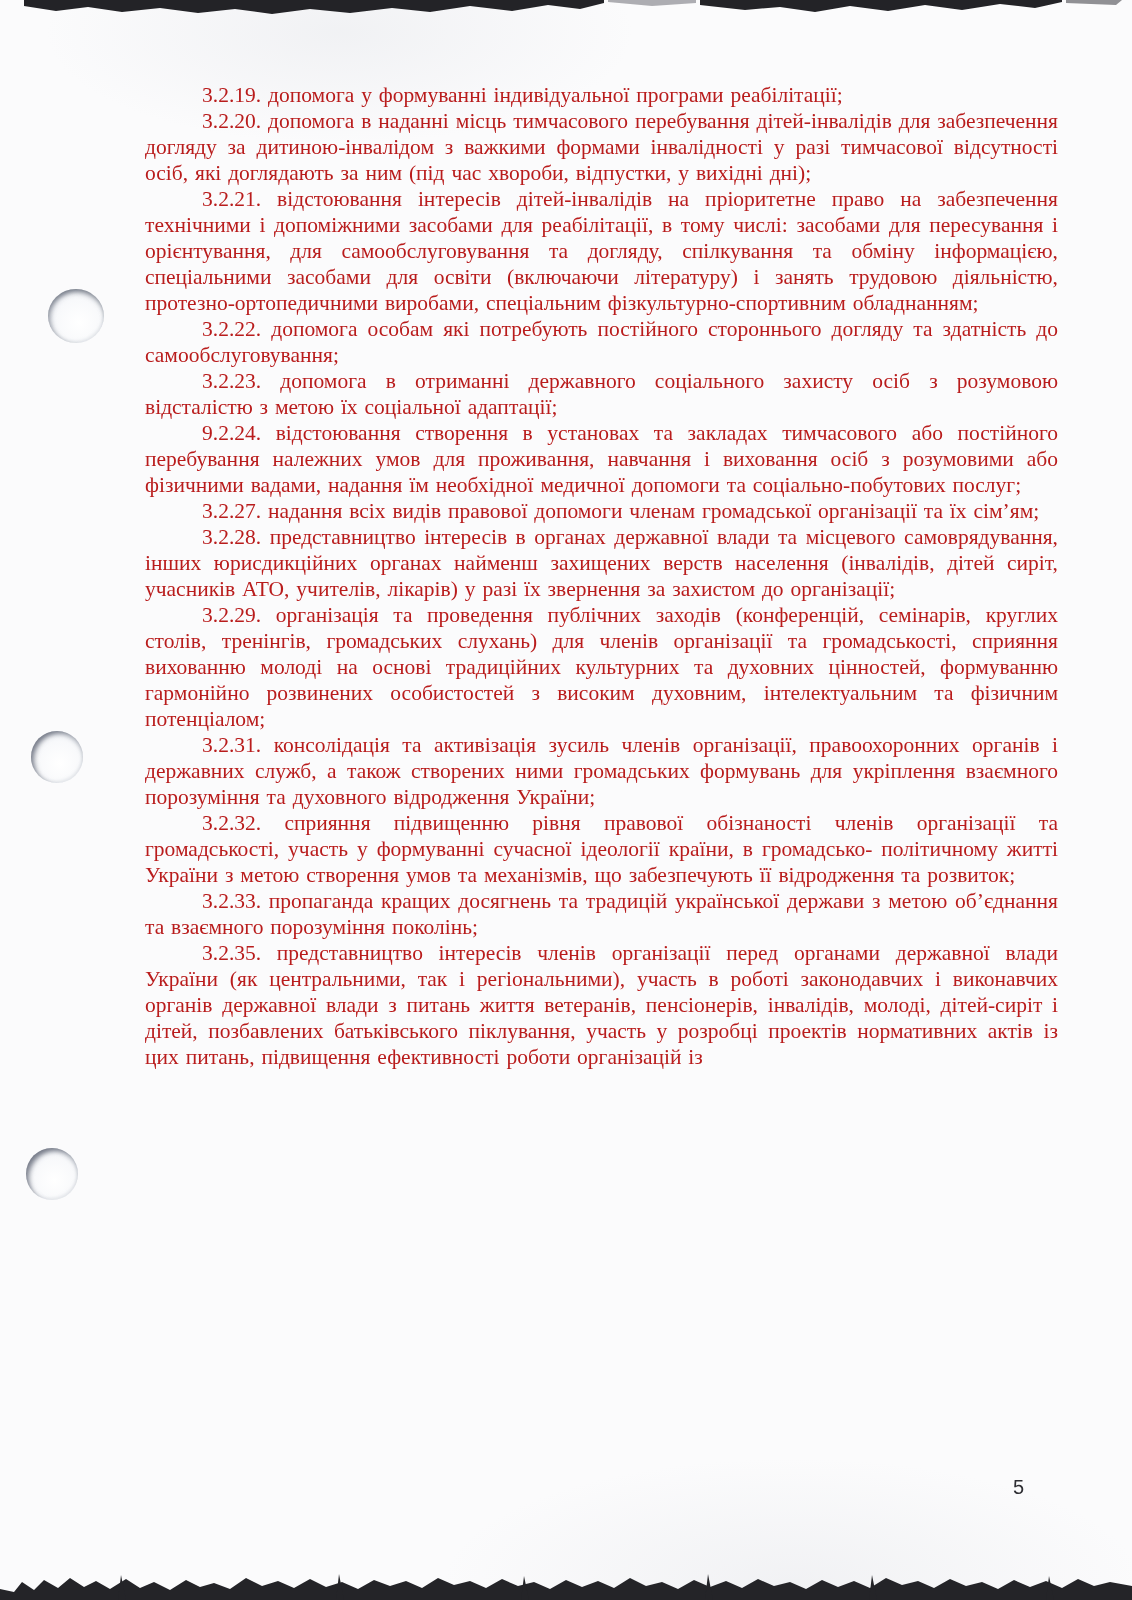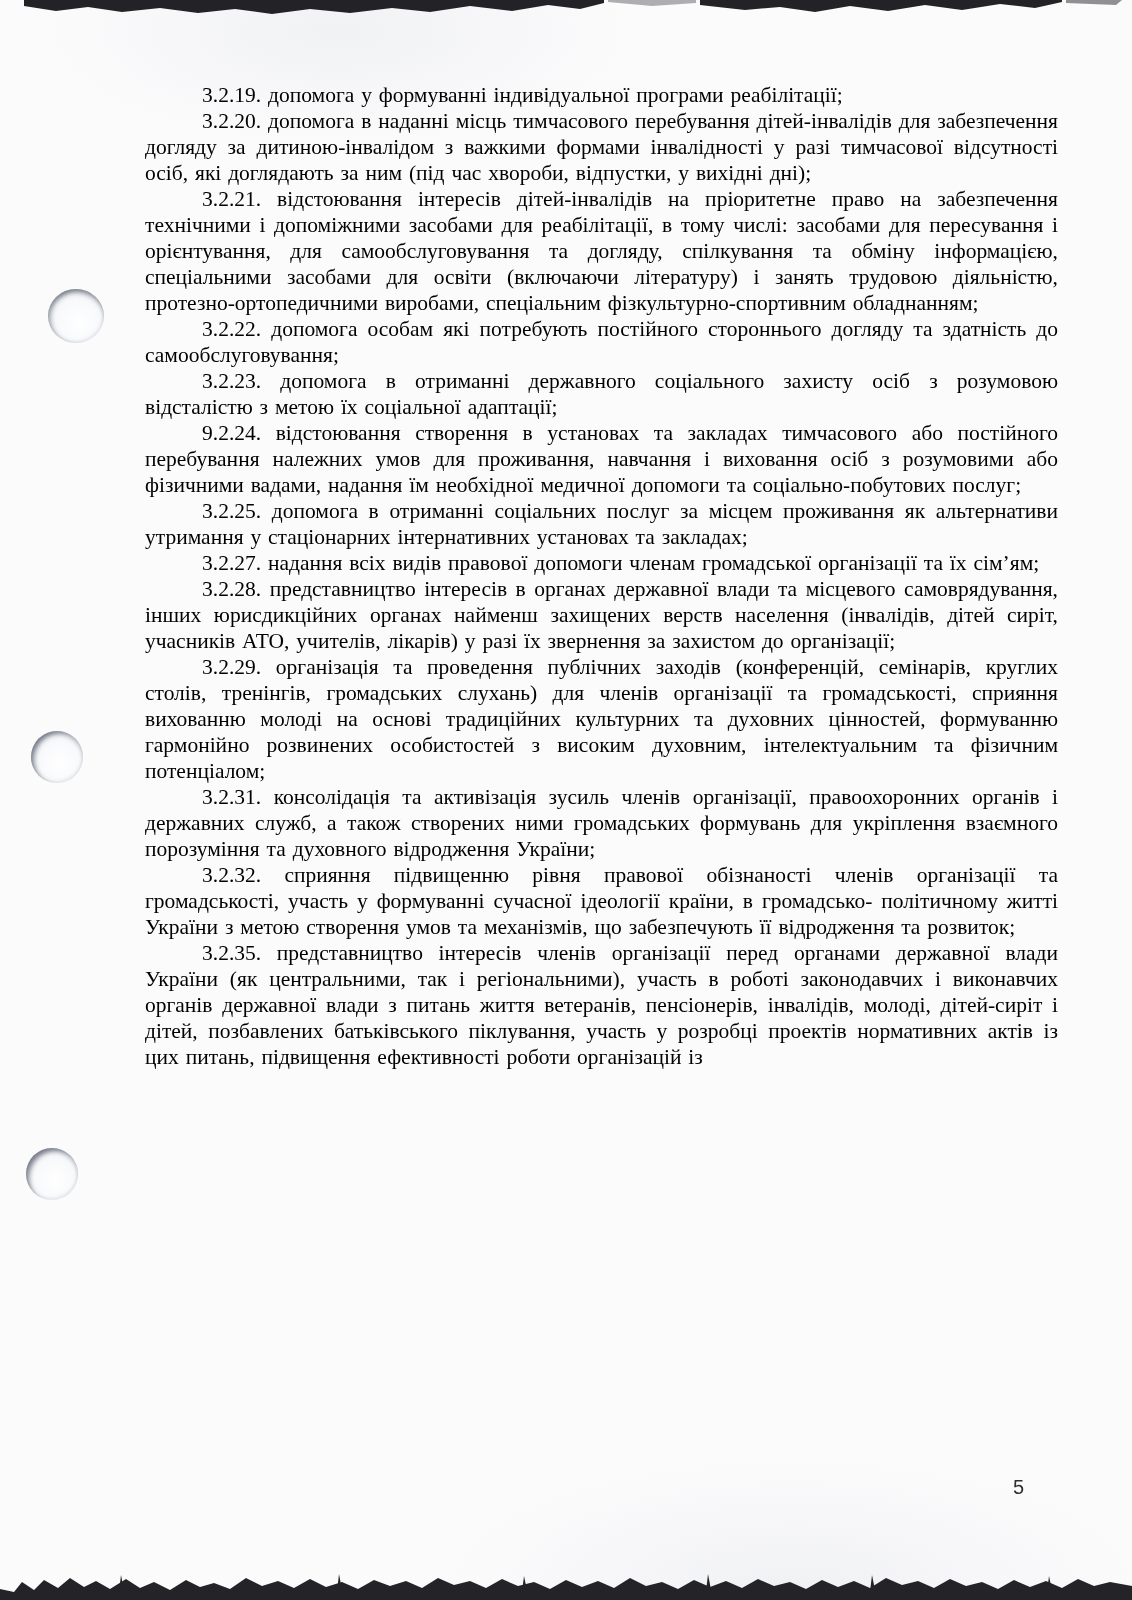--- a/index.html
+++ b/index.html
@@ -20,21 +20,21 @@
     position:absolute;inset:0;
     background:
       radial-gradient(420px 160px at 30% 2%, rgba(210,213,220,.25), transparent 70%),
       radial-gradient(500px 180px at 70% 99%, rgba(205,208,215,.22), transparent 70%);
     pointer-events:none;
   }
   .text-block{
     position:absolute;
     left:145px;top:82px;width:913px;
     font-size:21.5px;line-height:26px;
-    color:#000000;
+    color:#b91c1c;
     text-align:justify;
   }
   .text-block p{
     margin:0;
     text-indent:57px;
     word-spacing:1.5px;
   }
   .page-number{
     position:absolute;
     left:1013px;top:1476px;
@@ -82,26 +82,26 @@
   <div class="punch p2"></div>
   <div class="punch p3"></div>
 
   <div class="text-block">
     <p><span>3.2.19.</span> <span>допомога у формуванні індивідуальної програми реабілітації;</span></p>
     <p><span>3.2.20.</span> <span>допомога в наданні місць тимчасового перебування дітей-інвалідів для забезпечення догляду за дитиною-інвалідом з важкими формами інвалідності у разі тимчасової відсутності осіб, які доглядають за ним (під час хвороби, відпустки, у вихідні дні);</span></p>
     <p><span>3.2.21.</span> <span>відстоювання інтересів дітей-інвалідів на пріоритетне право на забезпечення технічними і допоміжними засобами для реабілітації, в тому числі: засобами для пересування  і орієнтування, для самообслуговування та догляду, спілкування та обміну інформацією, спеціальними засобами для освіти (включаючи літературу) і занять трудовою діяльністю, протезно-ортопедичними виробами, спеціальним фізкультурно-спортивним обладнанням;</span></p>
     <p><span>3.2.22.</span> <span>допомога особам які потребують постійного стороннього догляду та здатність до самообслуговування;</span></p>
     <p><span>3.2.23.</span> <span>допомога в отриманні державного соціального захисту осіб з розумовою відсталістю з метою їх соціальної адаптації;</span></p>
     <p><span>9.2.24.</span> <span>відстоювання створення в установах та закладах тимчасового або постійного перебування належних умов для проживання, навчання і виховання осіб з розумовими або фізичними вадами, надання їм необхідної медичної допомоги та соціально-побутових послуг;</span></p>
-    <p><span>3.2.25.</span> <span>допомога в отриманні соціальних послуг за місцем проживання як альтернативи утримання у стаціонарних інтернативних установах та закладах;</span></p>
     <p><span>3.2.27.</span> <span>надання всіх видів правової допомоги членам громадської організації та їх сім’ям;</span></p>
     <p><span>3.2.28.</span> <span>представництво інтересів в органах державної влади та місцевого самоврядування, інших юрисдикційних органах найменш захищених верств населення (інвалідів, дітей сиріт, учасників АТО, учителів, лікарів) у разі їх звернення за захистом до організації;</span></p>
     <p><span>3.2.29.</span> <span>організація та проведення публічних заходів (конференцій, семінарів, круглих столів, тренінгів, громадських слухань) для членів організації та громадськості, сприяння вихованню молоді на основі традиційних культурних та духовних цінностей, формуванню гармонійно розвинених особистостей з високим духовним, інтелектуальним та фізичним потенціалом;</span></p>
     <p><span>3.2.31.</span> <span>консолідація та активізація зусиль членів організації, правоохоронних органів і державних служб, а також створених ними громадських формувань для укріплення взаємного порозуміння та духовного відродження України;</span></p>
     <p><span>3.2.32.</span> <span>сприяння підвищенню рівня правової обізнаності членів організації та громадськості, участь у формуванні сучасної ідеології країни, в громадсько- політичному житті України з метою створення умов та механізмів, що забезпечують її відродження та розвиток;</span></p>
+    <p><span>3.2.33.</span> <span>пропаганда кращих досягнень та традицій української держави з метою об’єднання та взаємного порозуміння поколінь;</span></p>
     <p><span>3.2.35.</span> <span>представництво інтересів членів організації перед органами державної влади України (як центральними, так і регіональними), участь в роботі законодавчих і виконавчих органів державної влади з питань життя ветеранів, пенсіонерів, інвалідів, молоді, дітей-сиріт і дітей, позбавлених батьківського піклування, участь у розробці проектів нормативних актів із цих питань, підвищення ефективності роботи організацій із</span></p>
   </div>
 
   <div class="page-number">5</div>
 
   <svg class="band bottom" viewBox="0 0 1132 28" preserveAspectRatio="none" aria-hidden="true">
     <path fill="#242428" d="M0,28 L0,17 L14,20 L22,10 L34,18 L44,8 L58,16 L70,6 L84,15 L96,9 L110,17 L126,7 L140,16 L154,10 L170,18 L186,8 L200,15 L214,11 L230,17 L246,6 L262,14 L278,9 L294,16 L310,7 L326,15 L342,10 L358,17 L374,8 L390,14 L406,9 L422,16 L438,6 L454,13 L470,9 L486,16 L502,7 L518,14 L534,10 L550,17 L566,8 L582,15 L598,9 L614,16 L630,6 L646,14 L662,10 L678,17 L694,8 L710,15 L726,9 L742,16 L758,7 L774,14 L790,10 L806,17 L822,8 L838,15 L854,9 L870,16 L886,6 L902,13 L918,9 L934,16 L950,7 L966,14 L982,10 L998,17 L1014,8 L1030,15 L1046,9 L1062,16 L1078,7 L1094,14 L1110,10 L1132,14 L1132,28 Z"></path>
     <path fill="#242428" d="M118,28 L121,3 L126,28 Z M336,28 L339,2 L344,28 Z M521,28 L524,4 L529,28 Z M705,28 L708,2 L713,28 Z M869,28 L872,3 L877,28 Z M1046,28 L1049,4 L1054,28 Z"></path>
   </svg>
 

